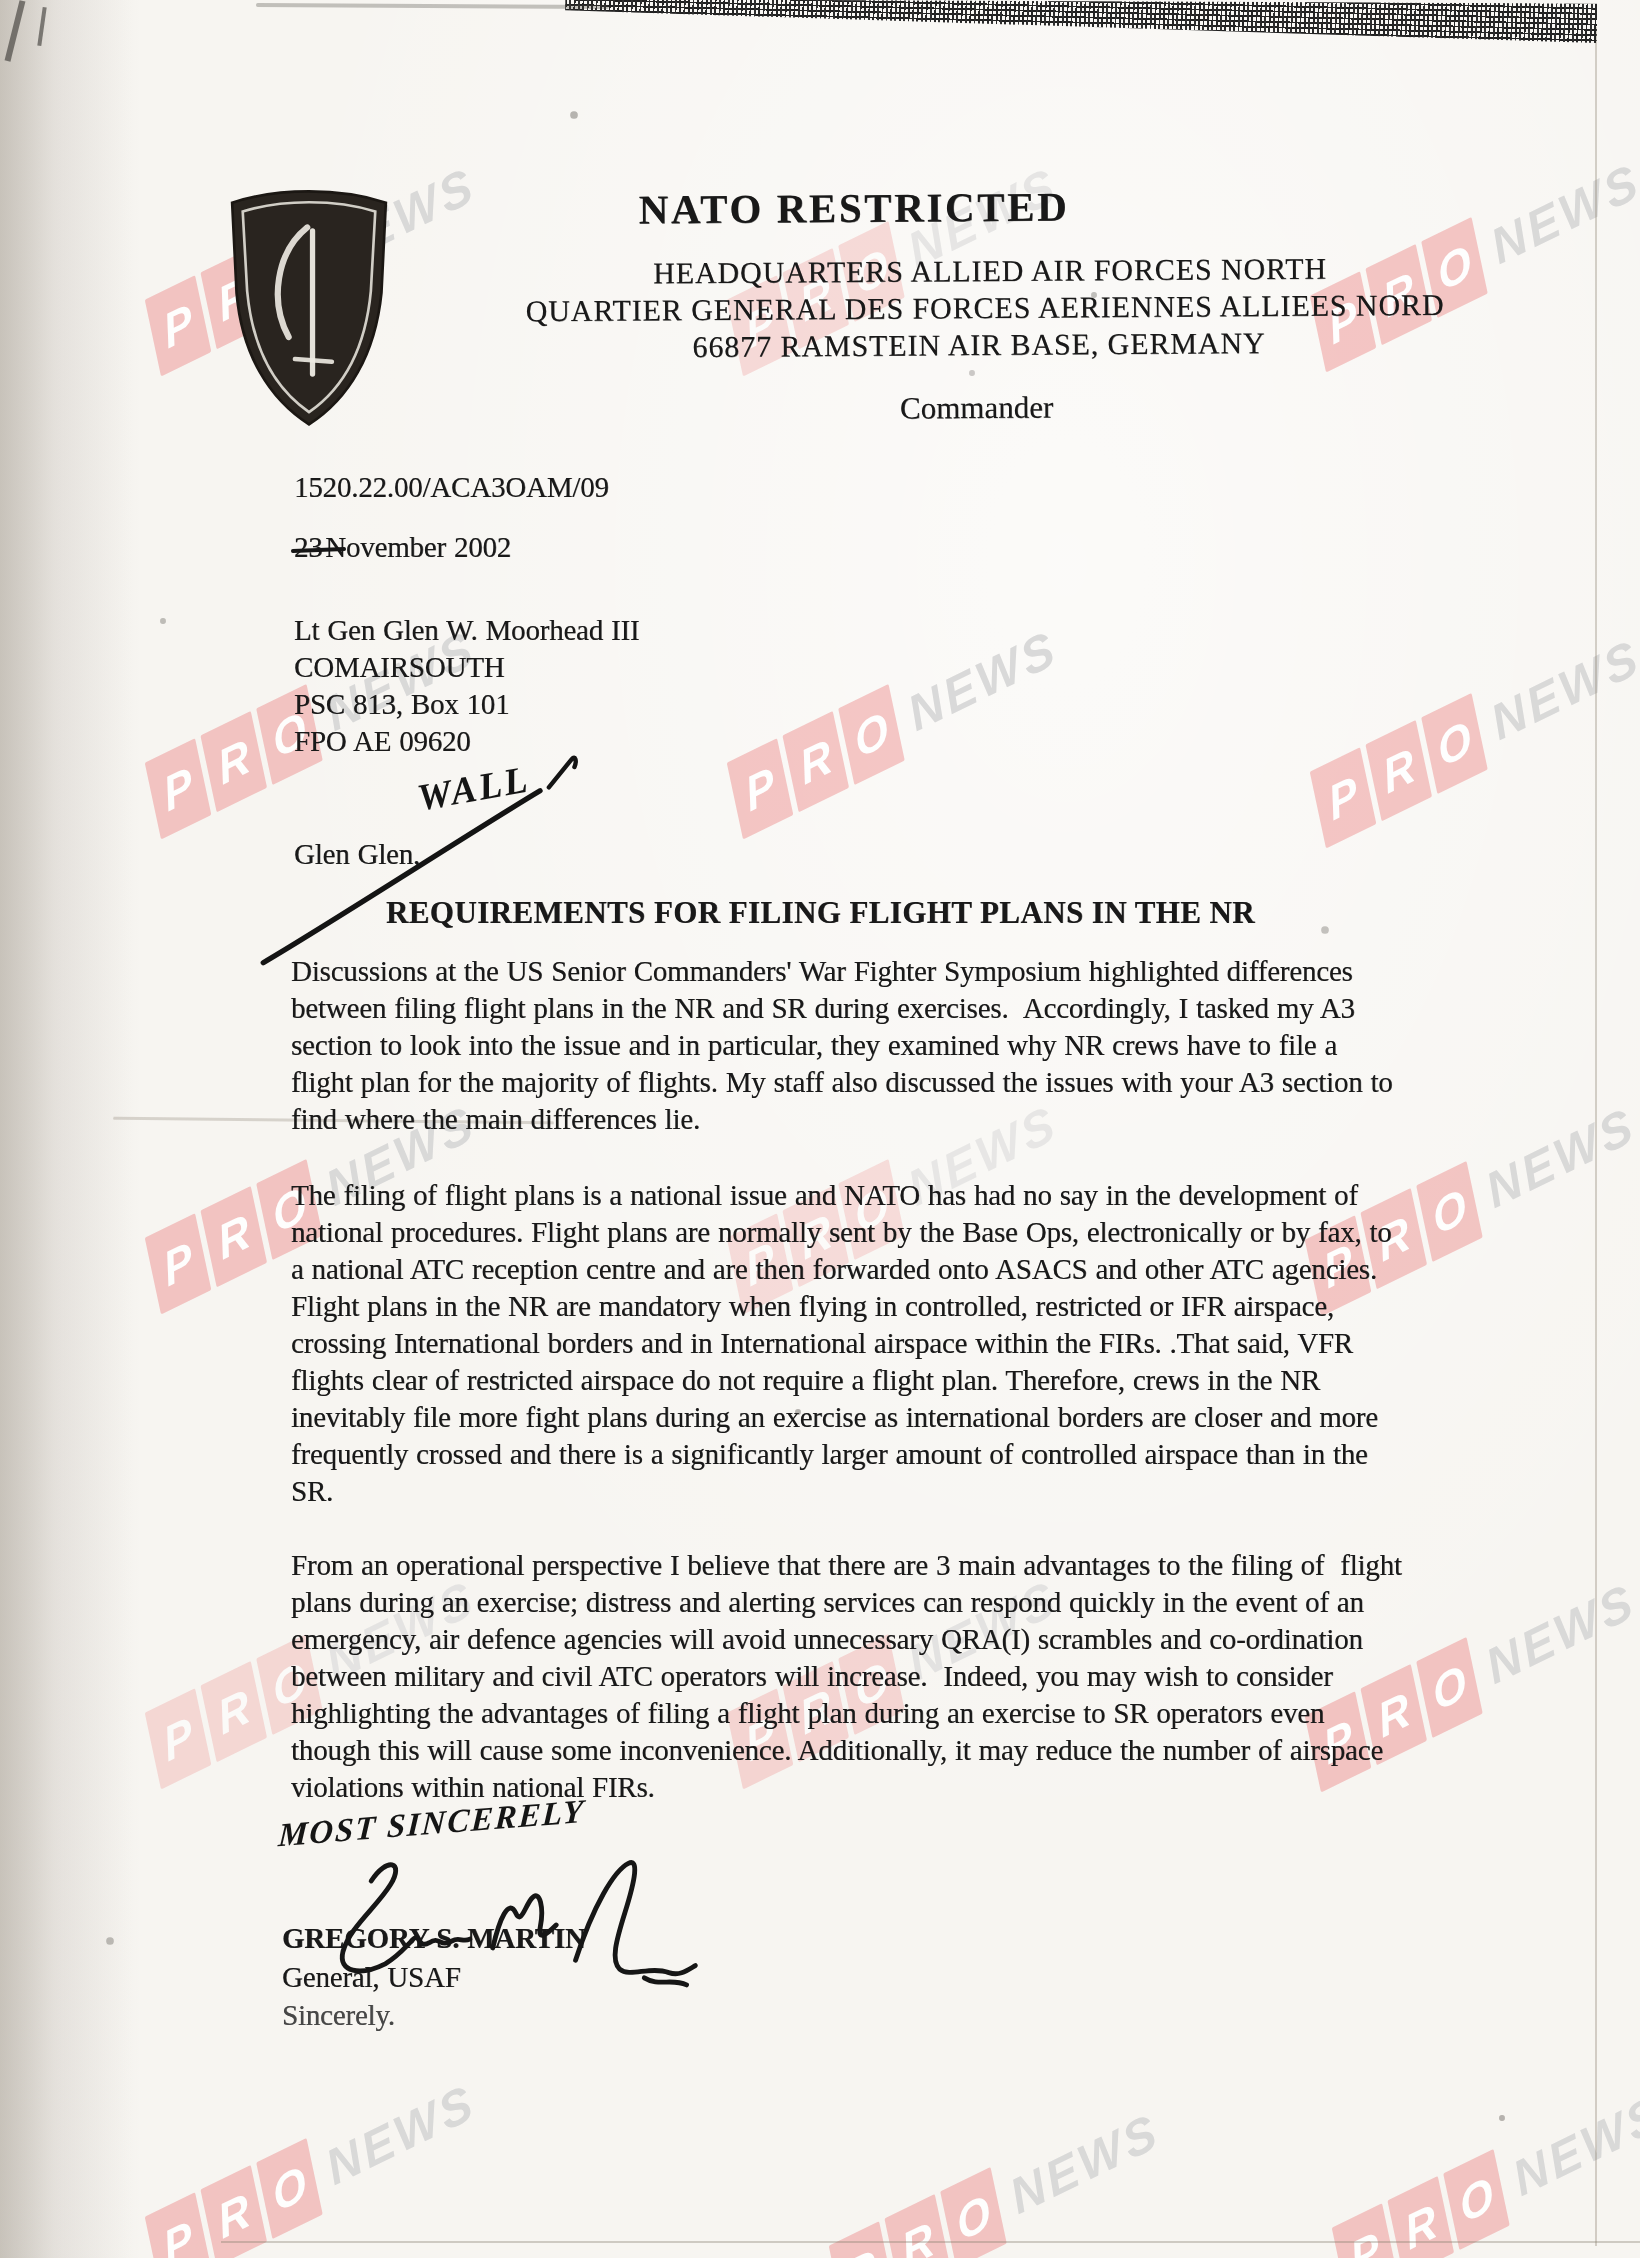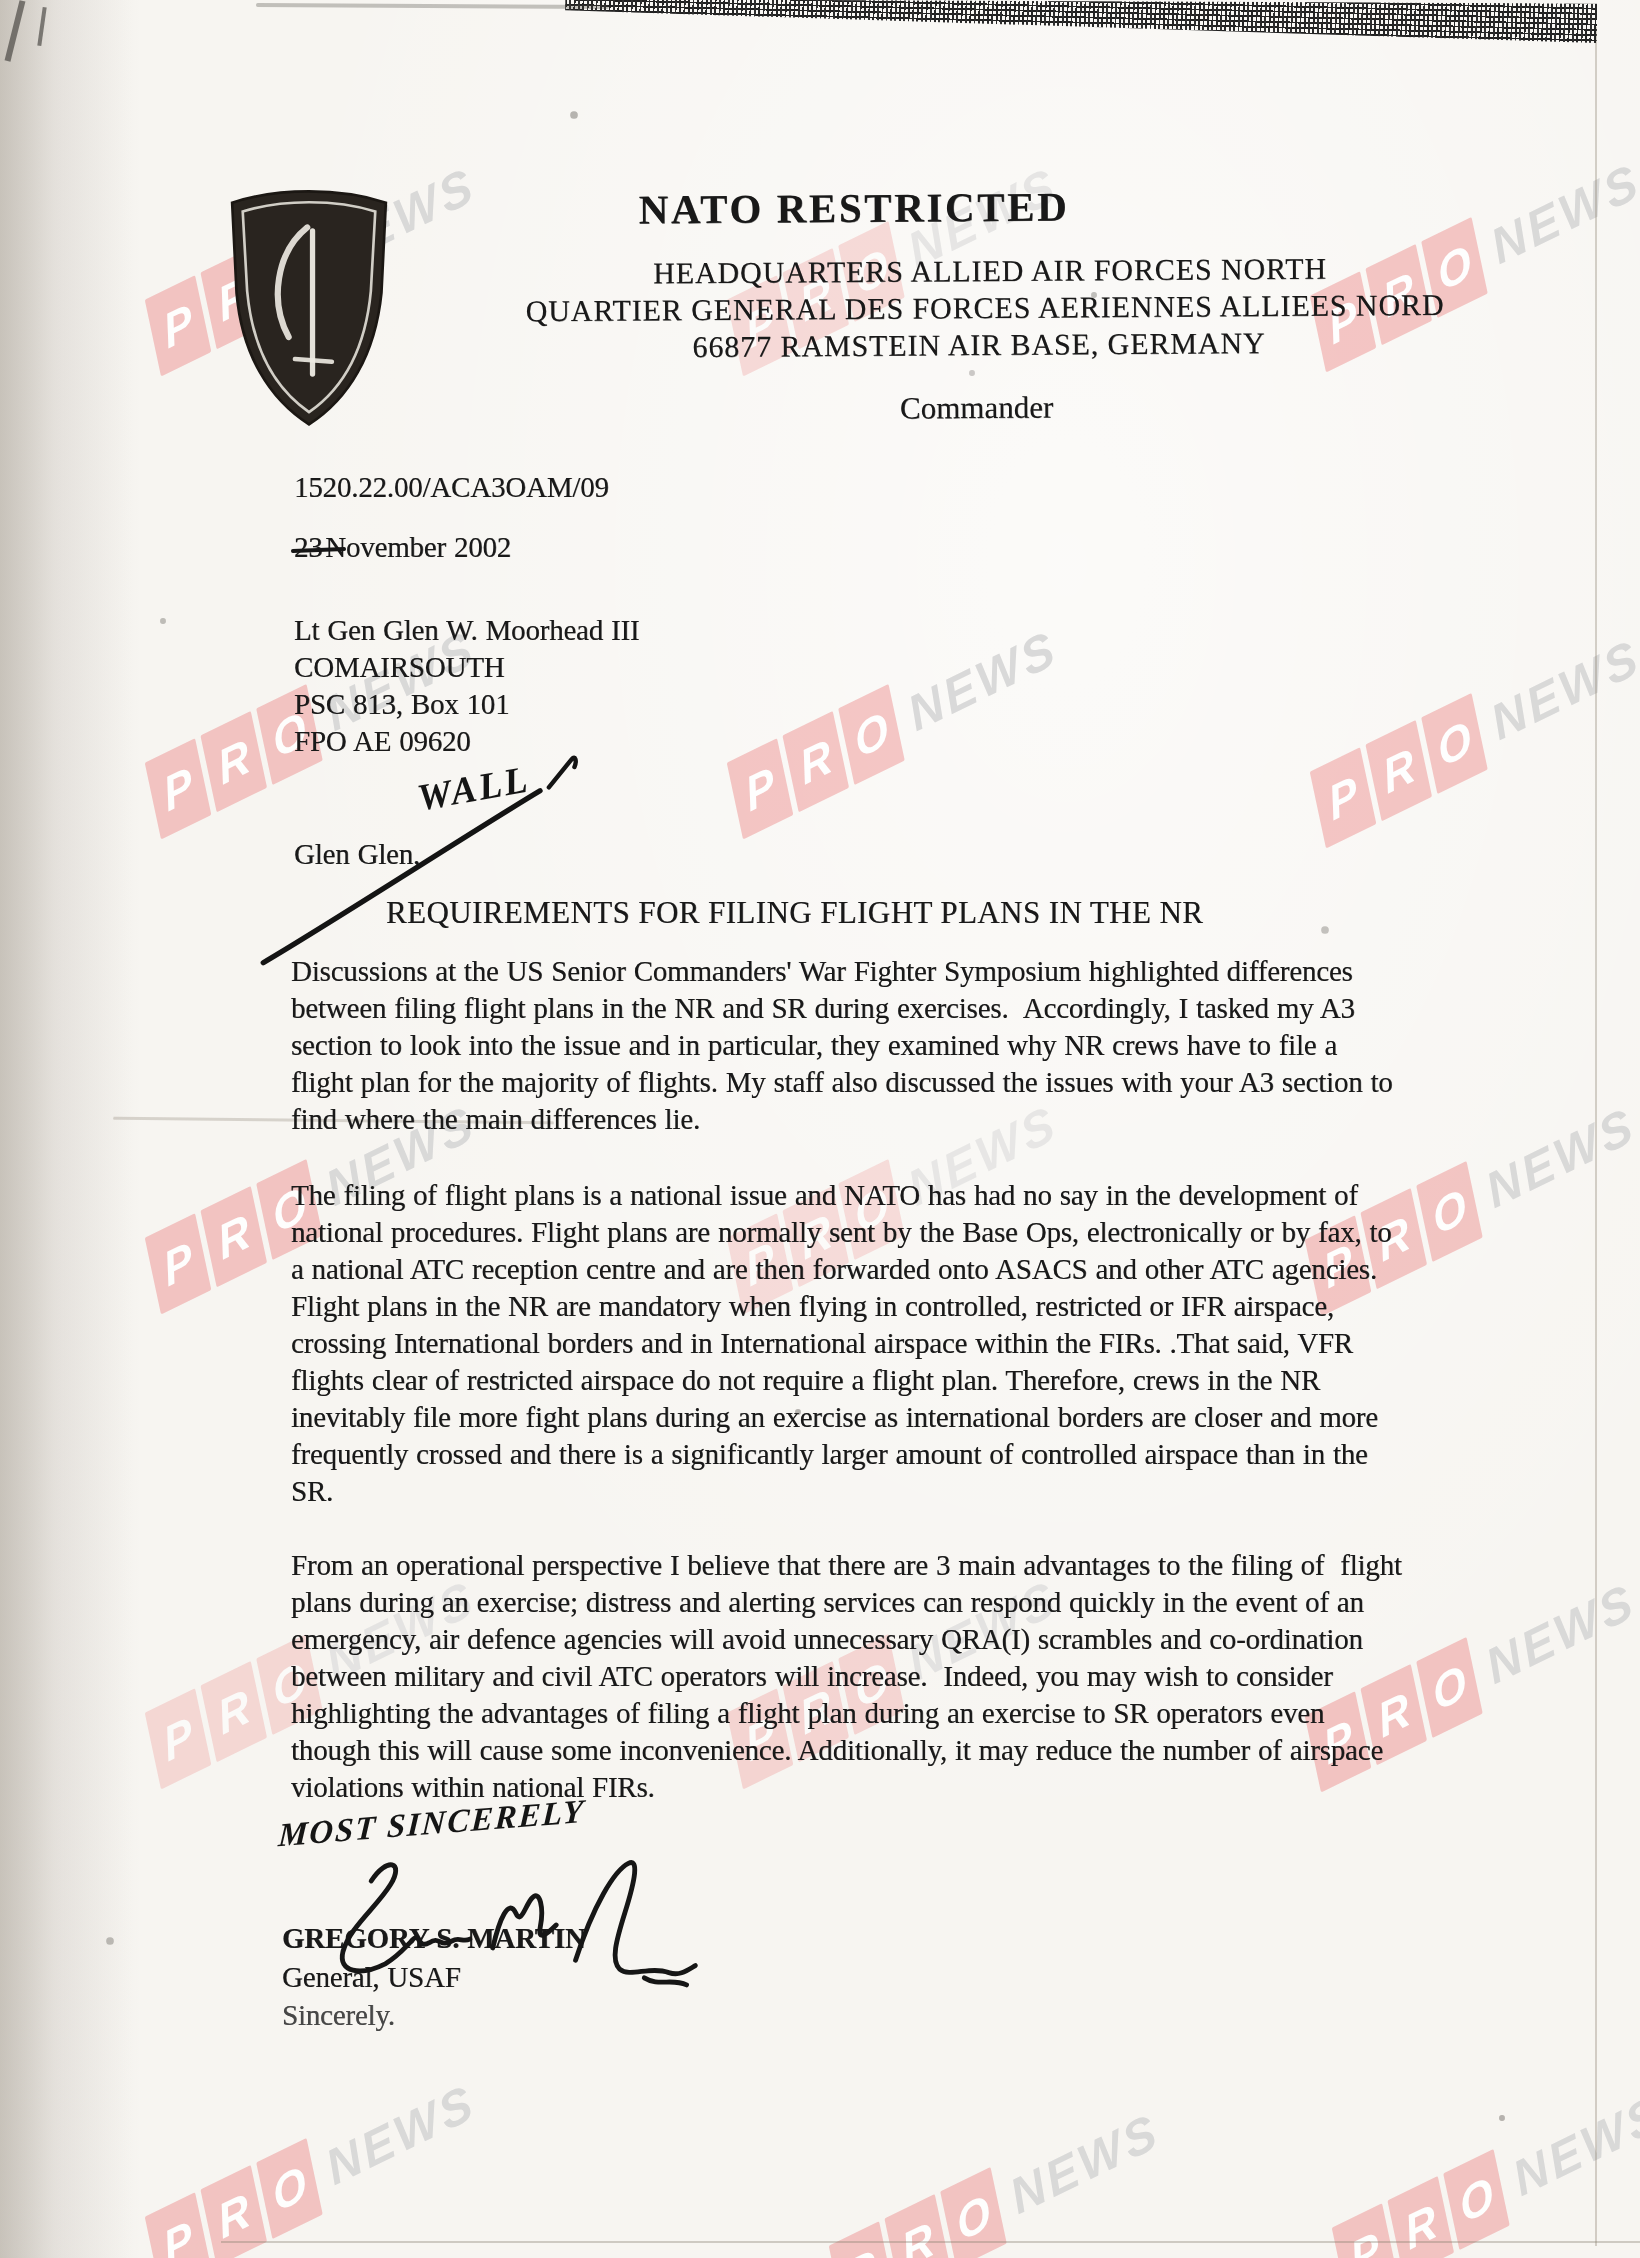--- a/index.html
+++ b/index.html
@@ -42,21 +42,21 @@
                        796px 1410px 0 0.9px rgba(60,55,50,.35),108px 1939px 0 1.8px rgba(60,55,50,.3),
                        1500px 2116px 0 0.9px rgba(60,55,50,.35),970px 371px 0 0.9px rgba(60,55,50,.25);}
   
   .content{position:absolute;inset:0;z-index:2;}
   .txt{position:absolute;white-space:pre;text-shadow:0.4px 0.4px 0.6px rgba(25,25,25,.55);}
   .hdr{transform:rotate(-.4deg);}
   .center{transform:translateX(-50%) rotate(-.4deg);}
   .classification{font-size:41px;font-weight:700;letter-spacing:2.6px;}
   .orgline{font-size:30px;letter-spacing:0.9px;}
   .body{font-size:29px;line-height:37px;letter-spacing:-0.2px;word-spacing:0.9px;white-space:pre;}
-  .subject{font-size:31px;font-weight:400;letter-spacing:0.4px;}
+  .subject{font-size:31px;font-weight:700;letter-spacing:0.4px;}
   .strike{position:absolute;background:#161616;z-index:2;border-radius:1.8px;}
   .hand{position:absolute;font-weight:700;font-style:italic;color:#151515;z-index:2;
         font-family:"Liberation Serif",serif;}
   .wall{left:417px;top:766px;font-size:38px;letter-spacing:2.6px;transform:rotate(-10deg);}
   .sincerely{left:278px;top:1805px;font-size:33px;letter-spacing:1.8px;text-transform:uppercase;
              transform:rotate(-4.5deg) skewX(-8deg);}
   .sig-name{font-weight:700;}
   .faded{color:#474747;}
   svg.overlay{position:absolute;z-index:2;overflow:visible;}
 </style>

